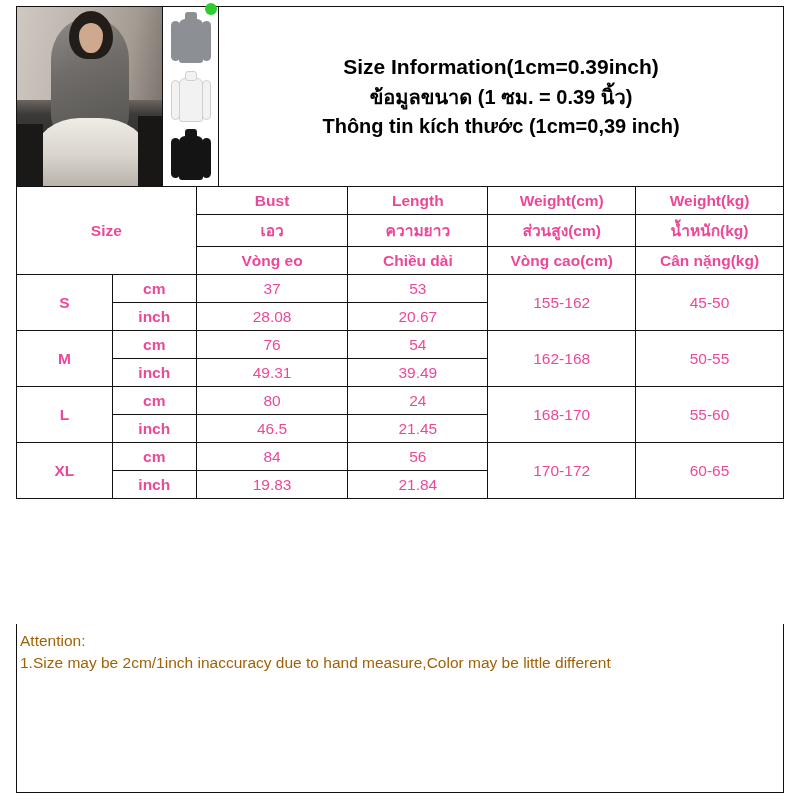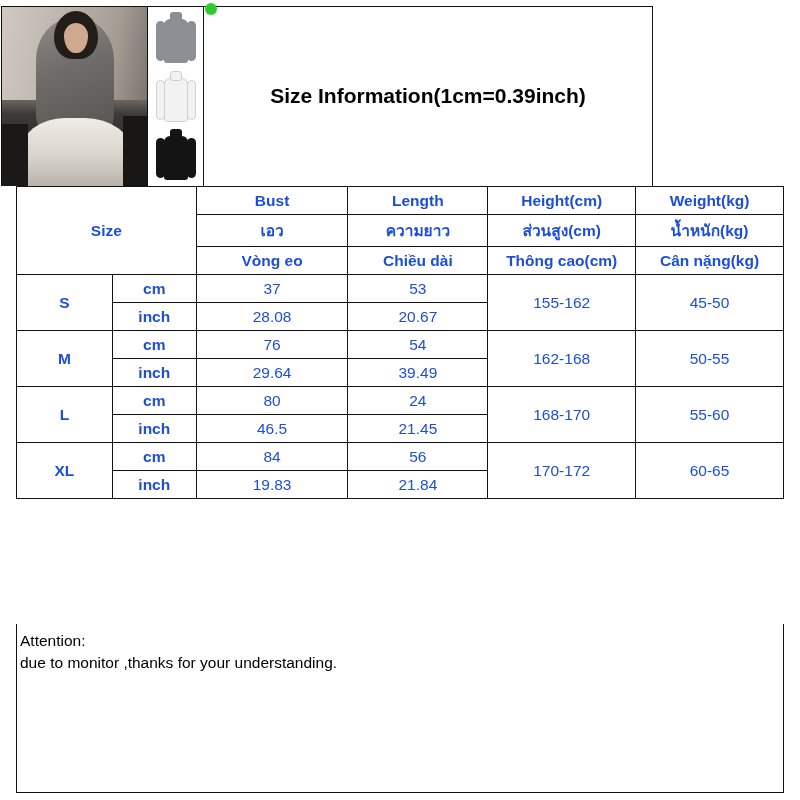--- a/index.html
+++ b/index.html
@@ -12,22 +12,22 @@
   #page {
     position: relative;
     width: 800px; height: 800px;
     background: #ffffff;
     overflow: hidden;
   }
 
   
   .top-band {
     position: absolute;
-    left: 1px; top: 6px;
-    width: 652px; height: 180px;
+    left: 16px; top: 6px;
+    width: 768px; height: 180px;
     display: flex;
     border: 1px solid #111;
     border-bottom: none;
     background: #fff;
     justify-content: flex-end;
   }
   .photo-cell {
     width: 146px; height: 100%;
     position: relative;
     overflow: hidden;
@@ -140,21 +140,21 @@
     left: 16px; top: 186px;
     width: 768px;
     border-collapse: collapse;
     background: #fff;
   }
   table.size-table td {
     border: 1px solid #111;
     text-align: center;
     vertical-align: middle;
     font-size: 15.5px;
-    color: #1d4ed8;
+    color: #ec4899;
     padding: 3px 2px;
     height: 28px;
   }
   .hdr { font-weight: bold; font-size: 16px; }
   .hdr-th { font-weight: bold; font-size: 15.5px; }
   .size-word { font-weight: bold; font-size: 26px; }
   .size-letter { font-weight: bold; font-size: 19px; }
   .unit { font-weight: bold; font-size: 15.5px; }
   .val { font-size: 15.5px; }
   .tall { height: 42px; }
@@ -167,21 +167,21 @@
   col.c-height { width: 148px; }
   col.c-weight { width: 148px; }
 
   
   .attention {
     position: absolute;
     left: 16px; top: 624px;
     width: 768px;
     padding: 6px 4px 6px 4px;
     font-size: 15.5px;
-    color: #000000;
+    color: #a16207;
     line-height: 1.38;
   }
   .attention p { margin: 0 0 1px 0; }
 
   .left-rule {
     position: absolute;
     left: 16px; top: 624px;
     width: 1px; height: 168px;
     background: #111;
   }
@@ -232,55 +232,57 @@
       <div class="swatch sw-black">
         <div class="sw-arm-l"></div>
           <div class="sw-arm-r"></div>
         <div class="sw-body"></div>
           <div class="sw-neck"></div>
       </div>
     </div>
 
     <div class="title-cell">
       <div class="title-en">Size Information(1cm=0.39inch)</div>
+      <div class="title-th">ข้อมูลขนาด (1 ซม. = 0.39 นิ้ว)</div>
+      <div class="title-vi">Thông tin kích thước (1cm=0,39 inch)</div>
     </div>
   </div>
 
   <div class="green-dot"></div>
 
   <table class="size-table">
     <colgroup>
       <col class="c-size">
         <col class="c-unit">
         <col class="c-bust">
       <col class="c-length">
         <col class="c-height">
         <col class="c-weight">
     </colgroup>
     <tbody>
 
       <tr>
         <td class="size-word" rowspan="3" colspan="2">Size</td>
         <td class="hdr">Bust</td>
         <td class="hdr">Length</td>
-        <td class="hdr">Height(cm)</td>
+        <td class="hdr">Weight(cm)</td>
         <td class="hdr">Weight(kg)</td>
       </tr>
 
       <tr>
         <td class="hdr-th">เอว</td>
         <td class="hdr-th">ความยาว</td>
         <td class="hdr-th">ส่วนสูง(cm)</td>
         <td class="hdr-th">น้ำหนัก(kg)</td>
       </tr>
 
       <tr>
         <td class="hdr-th">Vòng eo</td>
         <td class="hdr-th">Chiều dài</td>
-        <td class="hdr-th">Thông cao(cm)</td>
+        <td class="hdr-th">Vòng cao(cm)</td>
         <td class="hdr-th">Cân nặng(kg)</td>
       </tr>
 
       <tr>
         <td class="size-letter tall" rowspan="2">S</td>
         <td class="unit tall">cm</td>
         <td class="val tall">37</td>
         <td class="val tall">53</td>
         <td class="val" rowspan="2">155-162</td>
         <td class="val" rowspan="2">45-50</td>
@@ -294,21 +296,21 @@
       <tr>
         <td class="size-letter tall" rowspan="2">M</td>
         <td class="unit tall">cm</td>
         <td class="val tall">76</td>
         <td class="val tall">54</td>
         <td class="val" rowspan="2">162-168</td>
         <td class="val" rowspan="2">50-55</td>
       </tr>
       <tr>
         <td class="unit tall">inch</td>
-        <td class="val tall">29.64</td>
+        <td class="val tall">49.31</td>
         <td class="val tall">39.49</td>
       </tr>
 
       <tr>
         <td class="size-letter tall" rowspan="2">L</td>
         <td class="unit tall">cm</td>
         <td class="val tall">80</td>
         <td class="val tall">24</td>
         <td class="val" rowspan="2">168-170</td>
         <td class="val" rowspan="2">55-60</td>
@@ -334,16 +336,16 @@
       </tr>
     </tbody>
   </table>
 
   <div class="left-rule"></div>
   <div class="right-rule"></div>
   <div class="bottom-rule"></div>
 
   <div class="attention">
     <p>Attention:</p>
-    <p>due to monitor ,thanks for your understanding.</p>
+    <p>1.Size may be 2cm/1inch inaccuracy due to hand measure,Color may be little different</p>
   </div>
 
 </div>
 
 </body></html>

